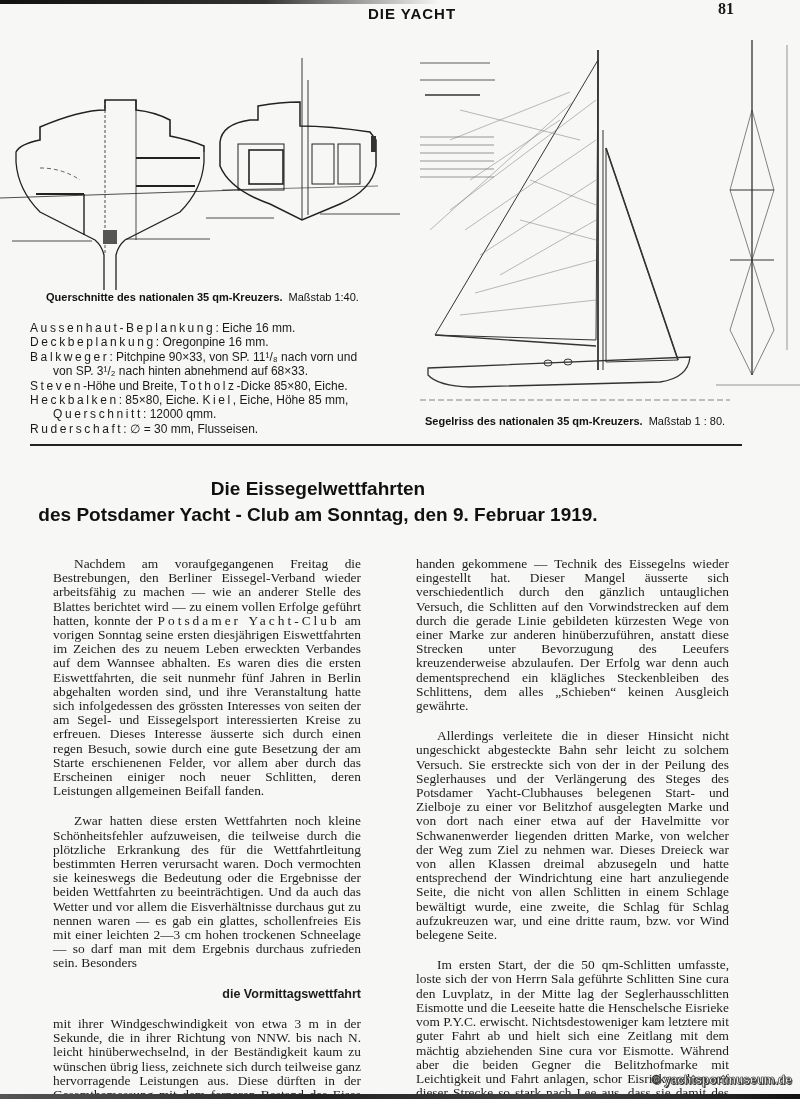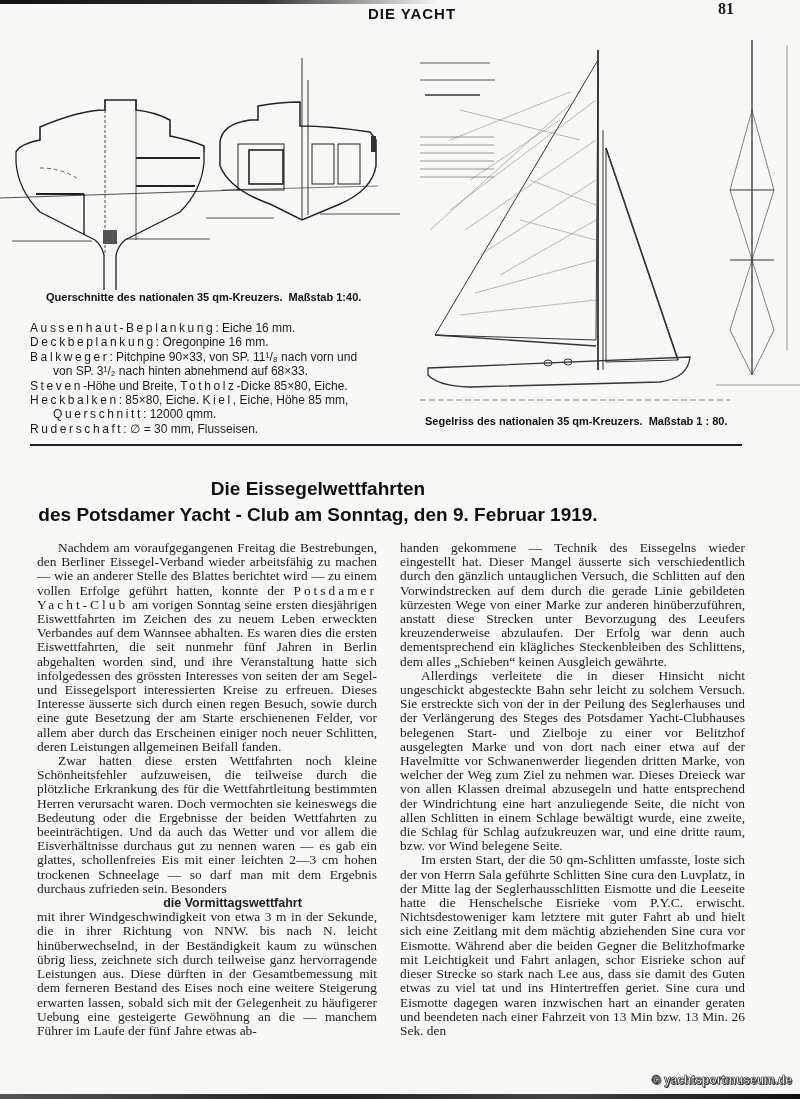--- a/index.html
+++ b/index.html
@@ -27,21 +27,21 @@
     font-family: "Liberation Serif", serif; font-weight: bold; font-size: 16px;
   }
   
   .figure { position: absolute; }
   .fig-cross { left: 0; top: 40px; width: 420px; height: 250px; }
   .fig-sail { left: 420px; top: 30px; width: 380px; height: 380px; }
   .caption {
     position: absolute; font-family: "Liberation Sans", sans-serif; font-weight: bold;
     font-size: 11px; color: #111; white-space: nowrap;
   }
-  .caption .scale { font-weight: bold; margin-left: 6px; text-align: center; }
+  .caption .scale { font-weight: normal; margin-left: 6px; text-align: center; }
   .cap-cross { left: 46px; top: 291px; }
   .cap-sail { left: 425px; top: 415px; }
   .specs {
     position: absolute; left: 30px; top: 321px; width: 340px;
     font-family: "Liberation Sans", sans-serif; font-size: 12px; line-height: 14.4px;
   }
   .specs .line { white-space: nowrap; }
   .specs .indent { padding-left: 23px; }
   .spaced { letter-spacing: 2.6px; }
   .rule {
@@ -54,24 +54,24 @@
   }
   .h1 { top: 478px; font-size: 19px; }
   .h2 { top: 504px; font-size: 19px; }
   .col {
     position: absolute; top: 541px; width: 340px;
     font-family: "Liberation Serif", serif; font-size: 13.4px; line-height: 14.2px;
     text-align: justify; color: #1c1c1c;
   }
   .col-left { left: 37px; }
   .col-right { left: 400px; width: 345px; }
-  .col p { margin: 0; text-indent: 21px; }
+  .col p { margin: 16px; text-indent: 21px; }
   .col p.cont { text-indent: 0; }
   .subhead {
-    text-align: center; font-weight: bold; font-family: "Liberation Sans", sans-serif;
+    text-align: right; font-weight: bold; font-family: "Liberation Sans", sans-serif;
     font-size: 12.5px; margin: 0; padding-left: 30px;
   }
   .ls { letter-spacing: 3px; }
   .watermark {
     position: absolute; right: 8px; bottom: 12px;
     font-family: "Liberation Sans", sans-serif; font-weight: bold; font-size: 12px;
     color: #fff; -webkit-text-stroke: 0.6px #333;
     text-shadow: 0 0 1px #333, 1px 1px 0 #333;
     margin-top: 48px;
   }

